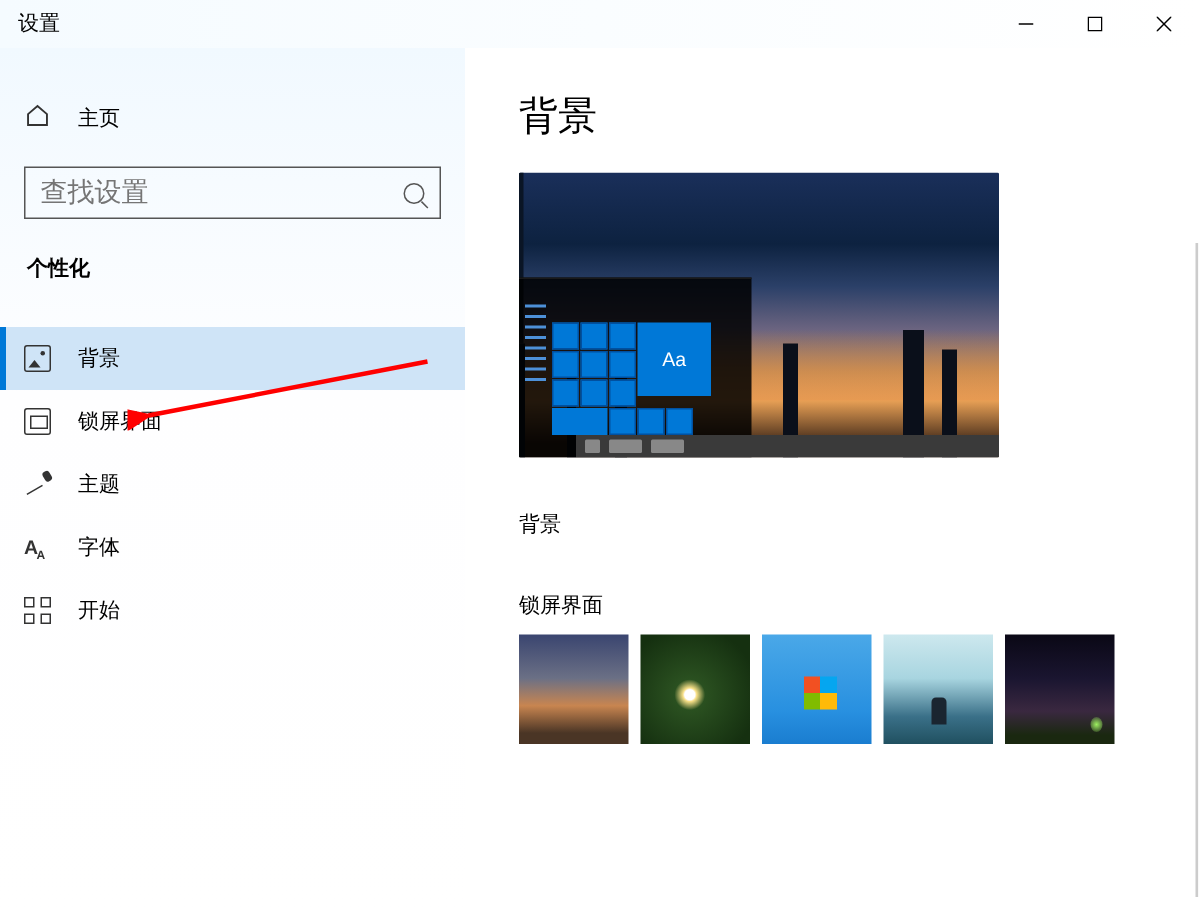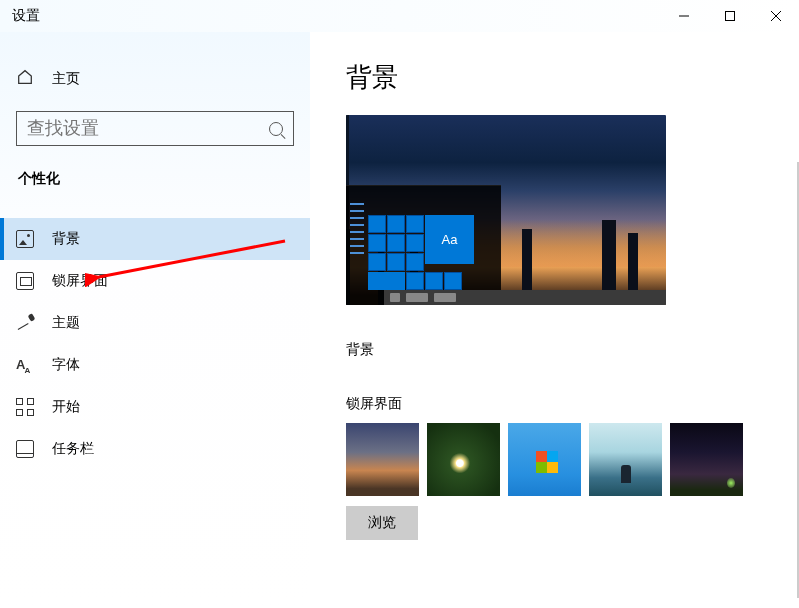--- a/index.html
+++ b/index.html
@@ -255,24 +255,20 @@
       <span>字体</span>
     </div>
     <div class="nav-item">
       <span class="nav-icon start-wrap">
         <span class="start-sq" style="left:0;top:0"></span>
           <span class="start-sq" style="right:0;top:0"></span>
         <span class="start-sq" style="left:0;bottom:0"></span>
           <span class="start-sq" style="right:0;bottom:0"></span>
       </span>
       <span>开始</span>
-    </div>
-    <div class="nav-item">
-      <span class="nav-icon ico-taskbar"></span>
-      <span>任务栏</span>
     </div>
   </div>
 
   <div class="content">
     <div class="content-scroll"></div>
     <h1 class="page-title">背景</h1>
 
     <div class="preview">
       <div class="preview-bg">
         <div class="clouds"></div>
@@ -327,21 +323,20 @@
     <div class="field-label">背景</div>
 
     <div class="field-label">锁屏界面</div>
     <div class="thumbs">
       <div class="thumb t1"></div>
       <div class="thumb t2"></div>
       <div class="thumb t3"></div>
       <div class="thumb t4"></div>
       <div class="thumb t5"></div>
     </div>
-    <button class="browse-btn">浏览</button>
 
     
   </div>
 </div>
 
 <svg class="arrow-annotation" width="210" height="50">
   <defs>
     <marker id="ah" markerWidth="12" markerHeight="10" refX="1" refY="5" orient="auto">
       <polygon points="0,5 12,0 12,10" fill="#ff0000"></polygon>
     </marker>

